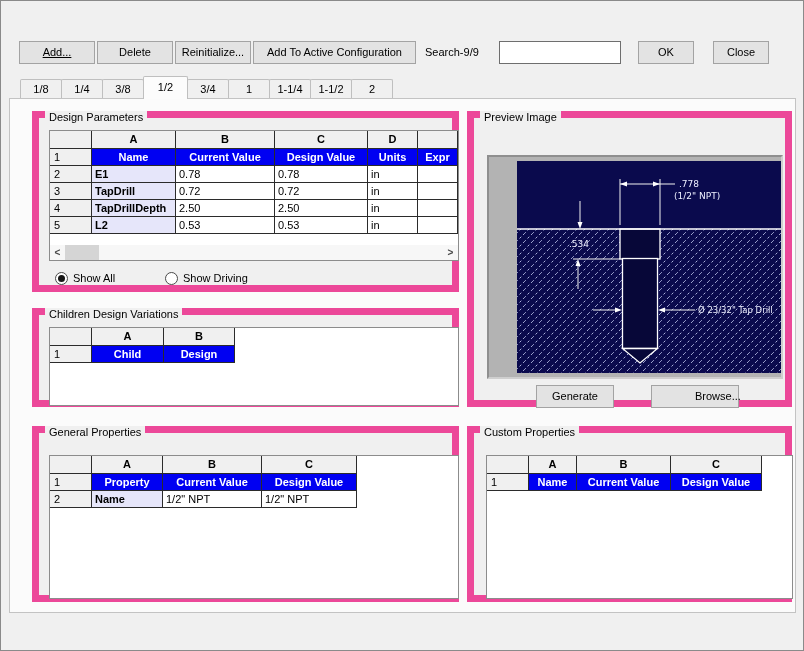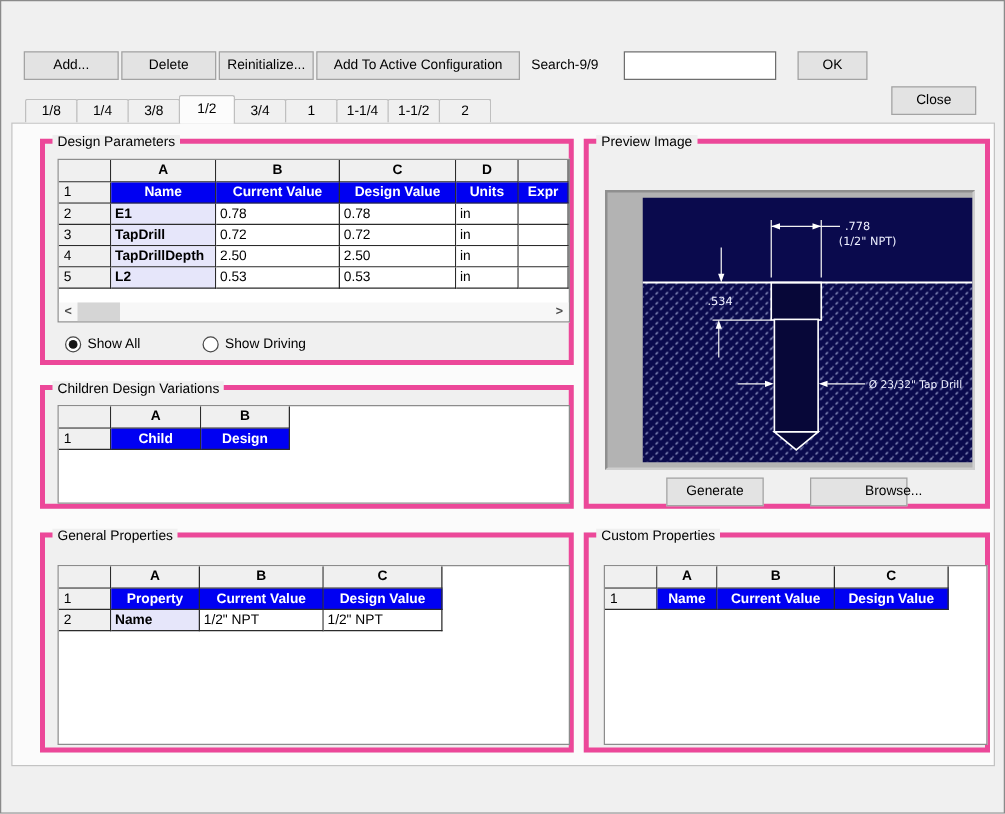--- a/index.html
+++ b/index.html
@@ -11,44 +11,44 @@
   }
   
   .titlebar{position:absolute;left:0;top:0;right:0;height:31px;background:#ffffff;}
   .title{position:absolute;left:17px;top:0;line-height:31px;font-size:12px;color:#222;}
   .close-btn{position:absolute;right:12px;top:6px;width:20px;height:20px;text-align:center;line-height:20px;font-size:12px;color:#5c5c5c;cursor:default;}
   
   .btn{
     position:absolute;height:23px;background:#e3e3e3;border:1px solid #a3a3a3;
     text-align:center;line-height:21px;font-size:11px;color:#000;cursor:default;
   }
-  #btn-add{left:18px;top:40px;width:76px;}
+  #btn-add{left:18px;top:40px;width:76px;text-decoration:underline;}
   #btn-delete{left:96px;top:40px;width:76px;}
   #btn-reinit{left:174px;top:40px;width:76px;}
   #btn-addactive{left:252px;top:40px;width:163px;}
   #search-label{position:absolute;left:424px;top:40px;line-height:23px;}
   #search-input{position:absolute;left:498px;top:40px;width:122px;height:23px;border:1px solid #6e6e6e;background:#fff;padding:0 3px;font:11px "Liberation Sans","DejaVu Sans",sans-serif;}
   #btn-ok{left:637px;top:40px;width:56px;}
-  #btn-close{left:712px;top:40px;width:68px;margin-top:28px;}
+  #btn-close{left:712px;top:40px;width:56px;}
   
   .tabs{position:absolute;left:19px;top:75px;height:22px;display:flex;align-items:flex-end;z-index:3;}
   .tab{
     width:42px;height:19px;background:#f0f0f0;border:1px solid #bfbfbf;border-bottom:none;
     border-radius:2px 2px 0 0;text-align:center;line-height:18px;margin-right:-1px;cursor:default;
   }
   .tab.active{
     width:45px;height:23px;background:#fcfcfc;position:relative;z-index:4;
     margin-bottom:-1px;line-height:21px;
   }
   .tab-panel{
     position:absolute;left:8px;top:97px;width:787px;height:515px;
     background:#fbfbfb;border:1px solid #c3c3c3;z-index:1;
   }
   
-  .gb{position:absolute;background:#f0f0f0;border:4px solid #ec4899;}
+  .gb{position:absolute;background:#f0f0f0;border:7px solid #ec4899;}
   .gb-label{position:absolute;top:-7px;left:6px;background:#f0f0f0;padding:0 4px;line-height:13px;}
   #gb-dp{left:22px;top:12px;width:427px;height:181px;}
   #gb-ch{left:22px;top:209px;width:427px;height:99px;}
   #gb-gp{left:22px;top:327px;width:427px;height:176px;}
   #gb-pv{left:457px;top:12px;width:325px;height:296px;}
   #gb-cp{left:457px;top:327px;width:325px;height:176px;}
   
   .grid{position:absolute;background:#fff;border:1px solid #8c8c8c;overflow:hidden;}
   #grid-dp{left:10px;top:12px;width:410px;height:131px;}
   #grid-ch{left:10px;top:12px;width:410px;height:79px;}
@@ -76,21 +76,21 @@
   .radio:nth-child(3){left:248px;margin-top:40px;}
   .rc{width:13px;height:13px;border:1px solid #4a4a4a;border-radius:50%;background:#fff;margin-right:5px;position:relative;}
   .rc.checked::after{content:"";position:absolute;left:2px;top:2px;width:7px;height:7px;border-radius:50%;background:#161616;}
   
   #pv-frame{
     position:absolute;left:13px;top:37px;width:296px;height:224px;background:#b3b3b3;
     border:2px solid;border-color:#8f8f8f #cfcfcf #cfcfcf #8f8f8f;
     display:flex;align-items:center;justify-content:flex-end;
   }
   #btn-generate{left:62px;top:267px;width:78px;}
-  #btn-browse{left:177px;top:267px;width:78px;padding-left:43px;}
+  #btn-browse{left:177px;top:267px;width:88px;padding-left:43px;}
   .pv-text{fill:#eef0ff;font-family:"DejaVu Sans",sans-serif;}
 </style>
 </head>
 <body>
 
 <div class="dlg">
 
 
   <div class="btn" id="btn-add">Add...</div>
   <div class="btn" id="btn-delete">Delete</div>

